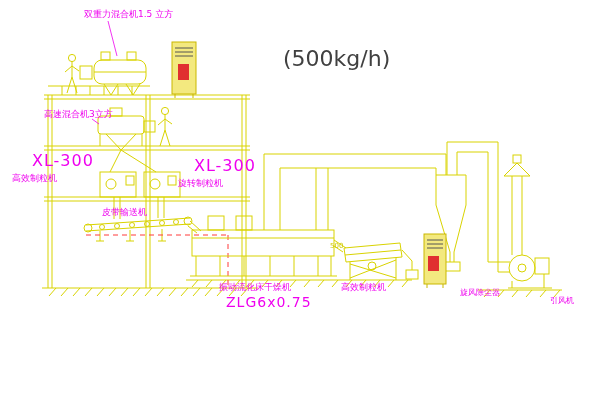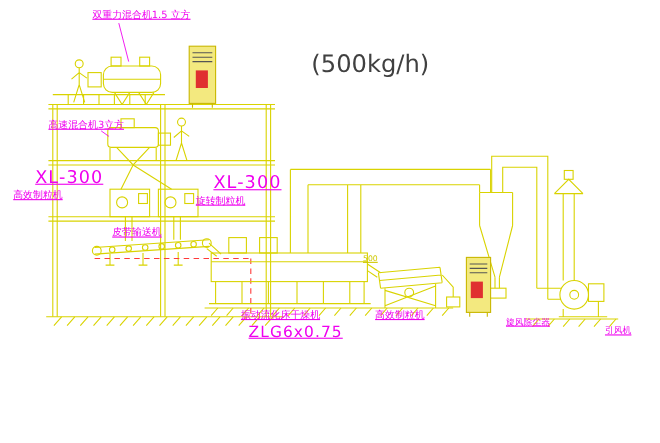--- a/index.html
+++ b/index.html
@@ -2,21 +2,21 @@
 <html><head>
 <meta charset="utf-8">
 <style>
   * { margin:0; padding:0; box-sizing:border-box; }
   html,body { background:#ffffff; }
   .canvas {
     position:relative; width:600px; height:403px; background:#ffffff;
     overflow:hidden; font-family:"DejaVu Sans", sans-serif;
   }
   svg.art { position:absolute; left:0; top:0; }
-  .lbl { position:absolute; color:#ef00ef; white-space:nowrap; line-height:1;text-decoration:underline; }
+  .lbl { position:absolute; color:#ef00ef; white-space:nowrap; line-height:1; }
   .s9  { font-size:9px; }
   .s8  { font-size:8px;margin-left:36px; }
   .s15 { font-size:16px; letter-spacing:1px;margin-left:20px; }
   .s14 { font-size:14px; letter-spacing:1px; }
   .dim { color:#cfc800; font-size:7px; }
   .title { position:absolute; left:283px; top:46px; display:flex; align-items:baseline; }
   .title .main { font-size:15px; letter-spacing:2px; color:#e400c8; }
   .title .cap  { font-size:22px; color:#404040; }
 </style>
 </head>
@@ -164,15 +164,15 @@
   <div class="lbl s15" style="left:12px;top:153px">XL-300</div>
   <div class="lbl s9" style="left:12px;top:174px">高效制粒机</div>
   <div class="lbl s15" style="left:174px;top:158px">XL-300</div>
   <div class="lbl s9" style="left:178px;top:179px">旋转制粒机</div>
   <div class="lbl s9" style="left:102px;top:208px">皮带输送机</div>
   <div class="lbl s9" style="left:219px;top:283px">振动流化床干燥机</div>
   <div class="lbl s14" style="left:226px;top:295px">ZLG6x0.75</div>
   <div class="lbl s9" style="left:341px;top:283px">高效制粒机</div>
   <div class="lbl s8" style="left:424px;top:289px">旋风除尘器</div>
   <div class="lbl s8" style="left:514px;top:297px">引风机</div>
-  <div class="lbl dim" style="left:330px;top:232px">500</div>
+  <div class="lbl dim" style="left:330px;top:243px">500</div>
 
 </div>
 
 </body></html>

